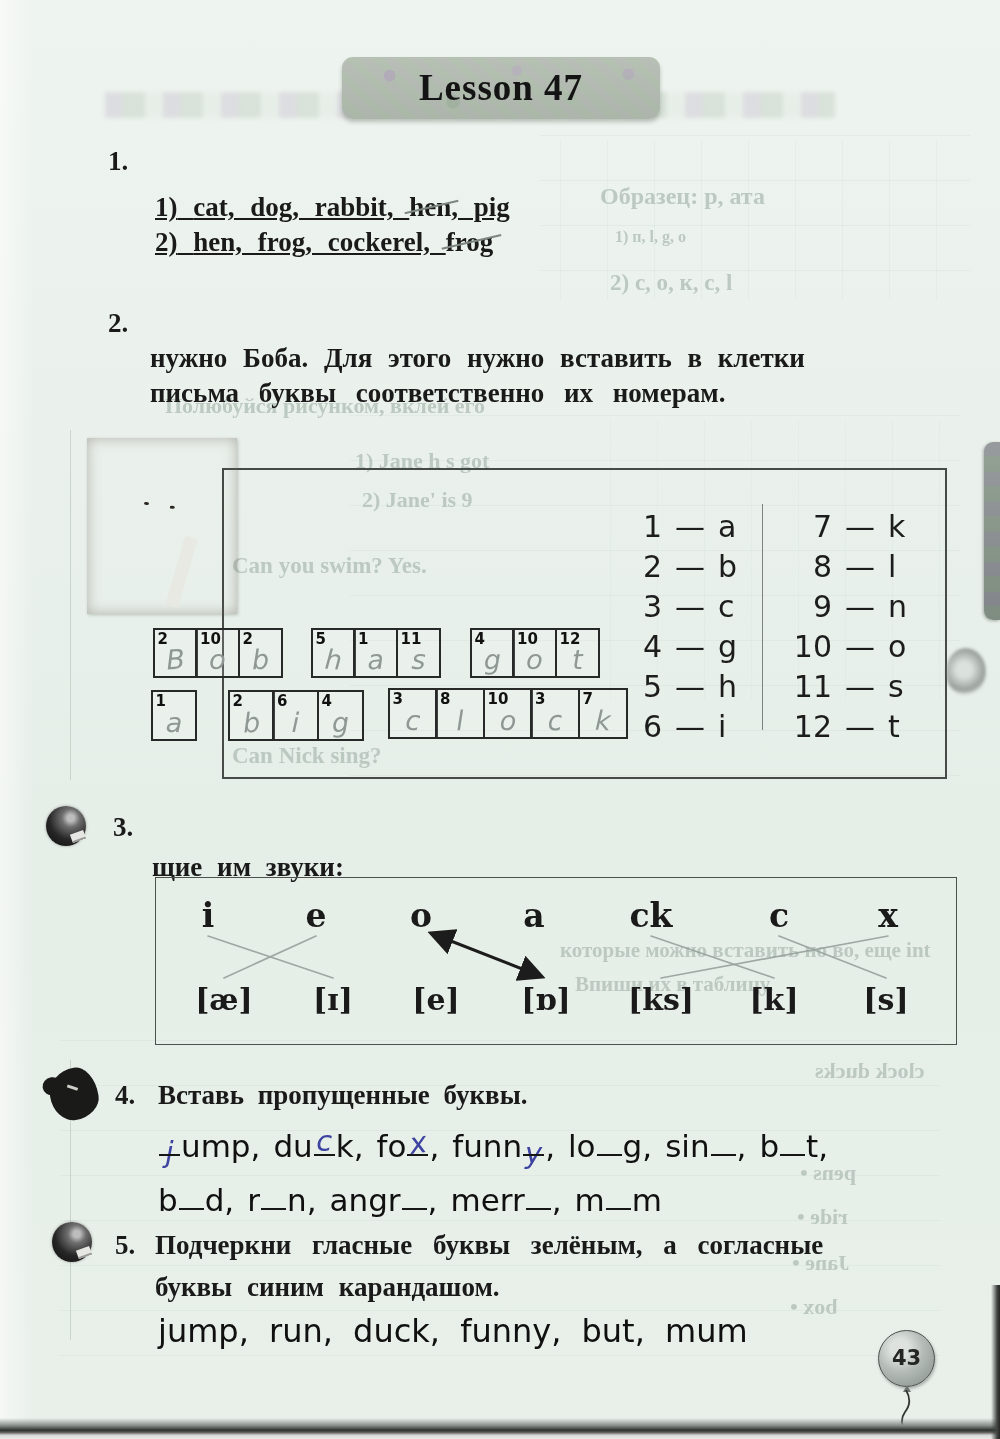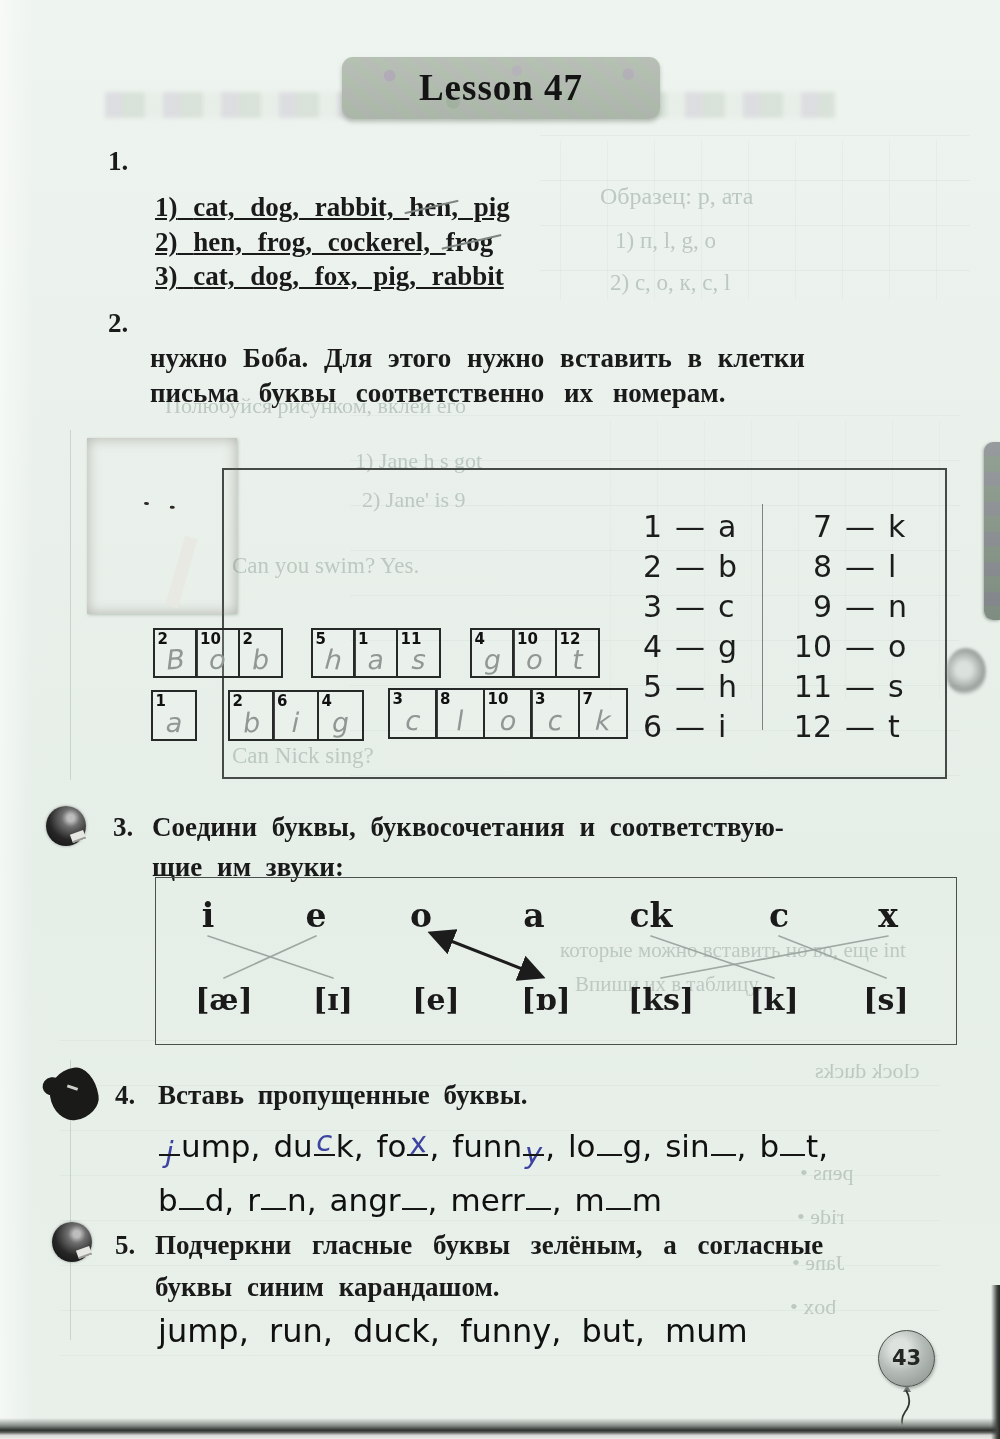--- a/index.html
+++ b/index.html
@@ -5,21 +5,21 @@
   html,body{margin:0;padding:0;background:#9a9a9a;}
   .page{position:relative;width:1000px;height:1439px;overflow:hidden;
     font-family:"Liberation Serif",serif;color:#1a1a1a;
     background:linear-gradient(90deg,rgba(255,255,255,.55) 0,rgba(255,255,255,0) 34px),
                linear-gradient(#eef4ef,#e6eee8 60%,#e9f0ea);}
   .abs{position:absolute;}
   
   .grid-h{background:repeating-linear-gradient(to bottom,rgba(125,152,138,.16) 0 1px,transparent 1px 45px);pointer-events:none;}
   .grid-v{background:repeating-linear-gradient(to right,rgba(125,152,138,.13) 0 1px,transparent 1px 47px);pointer-events:none;}
   .crease{background:rgba(128,150,140,.30);width:1px;pointer-events:none;}
-  .frag{position:absolute;color:#bcc9c1;white-space:nowrap;pointer-events:none;font-weight:normal;filter:blur(.4px);text-align:center;}
+  .frag{position:absolute;color:#bcc9c1;white-space:nowrap;pointer-events:none;font-weight:bold;filter:blur(.4px);text-align:center;}
   
   .lesson-strip{left:105px;top:92px;width:730px;height:26px;filter:blur(2px);opacity:.8;
     background:repeating-linear-gradient(90deg,rgba(168,152,180,.30) 0 18px,rgba(158,178,156,.32) 18px 40px,rgba(214,222,212,.28) 40px 58px);}
   .lesson-box{left:342px;top:57px;width:318px;height:62px;border-radius:11px;box-shadow:0 3px 4px rgba(90,100,90,.35);}
   .lesson-box .tex{position:absolute;inset:0;border-radius:inherit;background:
     radial-gradient(circle 10px at 15% 30%,rgba(178,156,190,.55) 0 55%,transparent 62%),
     radial-gradient(circle 12px at 35% 72%,rgba(150,170,150,.50) 0 55%,transparent 62%),
     radial-gradient(circle 9px at 55% 22%,rgba(186,166,196,.50) 0 55%,transparent 62%),
     radial-gradient(circle 11px at 72% 66%,rgba(168,186,166,.55) 0 55%,transparent 62%),
     radial-gradient(circle 10px at 90% 28%,rgba(178,160,190,.45) 0 55%,transparent 62%),
@@ -110,21 +110,21 @@
   <div class="abs grid-h" style="left:540px;top:135px;width:430px;height:170px;opacity:.55"></div>
   <div class="abs grid-v" style="left:560px;top:140px;width:420px;height:160px;opacity:.5"></div>
   <div class="abs grid-h" style="left:350px;top:415px;width:610px;height:370px;opacity:.5"></div>
   <div class="abs grid-v" style="left:610px;top:420px;width:350px;height:280px;opacity:.4"></div>
   <div class="abs grid-h" style="left:60px;top:1040px;width:880px;height:330px;opacity:.5"></div>
   <div class="abs crease" style="left:70px;top:430px;height:350px"></div>
   <div class="abs crease" style="left:70px;top:1060px;height:280px"></div>
 
   <div id="bleed">
       <div class="frag" style="left: 600px; top: 183px; font-size: 24px;">Образец: р, ата</div>
-      <div class="frag" style="left: 615px; top: 228px; font-size: 23px;">1) п, l, g, о</div>
+      <div class="frag" style="left: 615px; top: 228px; font-size: 16px;">1) п, l, g, о</div>
       <div class="frag" style="left: 610px; top: 270px; font-size: 23px;">2) с, о, к, с, l</div>
       <div class="frag" style="left: 165px; top: 393px; font-size: 22px;">Полюбуйся рисунком, вклей его</div>
       <div class="frag" style="left: 355px; top: 448px; font-size: 22px;">1) Jane  h s  got</div>
       <div class="frag" style="left: 362px; top: 487px; font-size: 22px;">2) Jane'  is  9</div>
       <div class="frag" style="left: 232px; top: 553px; font-size: 23px;">Can you  swim?  Yes.</div>
       <div class="frag" style="left: 232px; top: 743px; font-size: 23px;">Can  Nick  sing?</div>
       <div class="frag" style="left: 560px; top: 938px; font-size: 21px;">которые можно вставить но во, еще int</div>
       <div class="frag" style="left: 575px; top: 972px; font-size: 21px;">Впиши их в таблицу.</div>
       <div class="frag" style="left: 800px; top: 1160px; font-size: 22px; transform: scaleX(-1);">pens •</div>
       <div class="frag" style="left: 797px; top: 1204px; font-size: 22px; transform: scaleX(-1);">ride •</div>
@@ -141,24 +141,20 @@
 
   <div class="abs tnum" style="left:108px;top:146px">1.</div>
   <div class="abs eng-item" style="left:155px;top:192px">
     <span>1)</span>
     <span>cat,  dog,  rabbit,  </span><span class="struck">hen</span><span>,  pig</span>
   </div>
   <div class="abs eng-item" style="left:155px;top:227px">
     <span>2)</span>
     <span>hen,  frog,  cockerel,  </span><span class="struck">frog</span><span></span>
   </div>
-  <div class="abs eng-item" style="left:155px;top:261px">
-    <span>3)</span>
-    <span>cat,  dog,  fox,  pig,  rabbit</span><span class="struck"></span><span></span>
-  </div>
 
   <div class="abs tnum" style="left:108px;top:308px">2.</div>
   <div class="abs tline" style="left:150px;top:343px;word-spacing:9px">нужно Боба. Для этого нужно вставить в клетки</div>
   <div class="abs tline" style="left:150px;top:378px;word-spacing:13px">письма буквы соответственно их номерам.</div>
 
   <div class="abs box2">
     <div class="lg-col" style="left:392px;top:37px">
         <div class="lg-row">
           <span class="lg-n">1</span>
           <span class="lg-d">—</span>
@@ -309,21 +305,20 @@
         </div>
         <div class="cell" style="width: 46px; height: 47px;">
           <span class="cnum">7</span>
           <span class="chand" style="transform:rotate(2deg)">k</span>
         </div>
       </div>
     </div>
 
   <div class="abs dot-icon" style="left:46px;top:806px;position:absolute"></div>
   <div class="abs tnum" style="left:113px;top:812px">3.</div>
-  <div class="abs tline" style="left:152px;top:812px;word-spacing:8px">Соедини буквы, буквосочетания и соответствую-</div>
   <div class="abs tline" style="left:152px;top:852px;word-spacing:8px">щие им звуки:</div>
 
   <div class="abs box3" id="box3">
     <svg id="match-svg" width="800" height="166" viewBox="0 0 800 166" style="position:absolute;left:0;top:0">
       <defs>
         <marker id="ah" markerWidth="9" markerHeight="9" refX="7" refY="4.5" orient="auto-start-reverse">
           <path d="M0,0 L9,4.5 L0,9 z" fill="#1c1c1c"></path>
         </marker>
       </defs>
     <line x1="52" y1="58" x2="177" y2="100" stroke-linecap="round" stroke="#97a29c" stroke-width="1.7" opacity=".9"></line>

